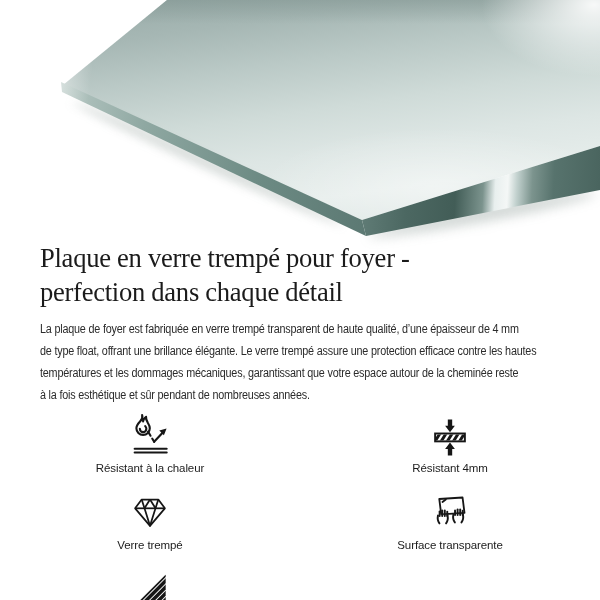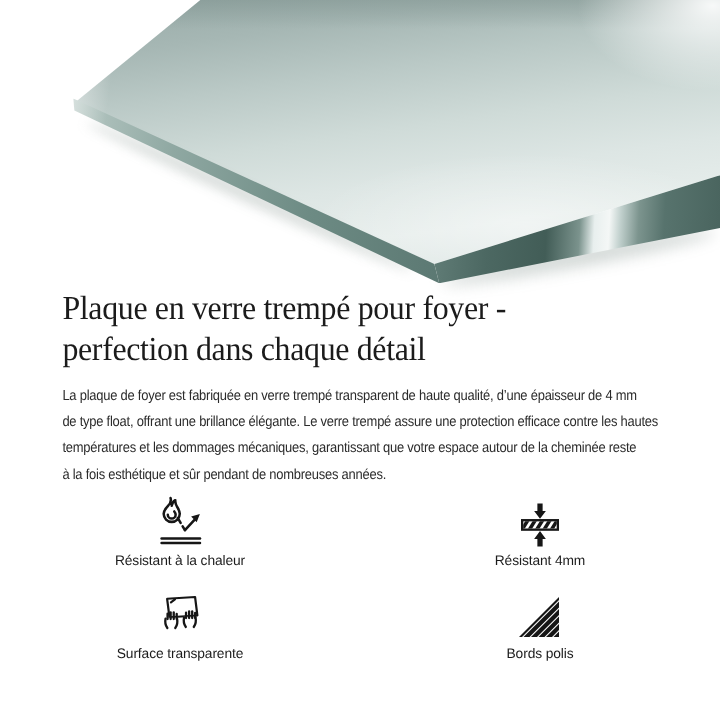--- a/index.html
+++ b/index.html
@@ -45,21 +45,21 @@
     left:72px; top:96px; width:298px; height:11px; border-radius:50%;
     background:rgba(96,115,110,.26); filter:blur(5px);
     transform:rotate(24.5deg); transform-origin:left center;
   }
   .fade-left {
     inset:0;
     background: linear-gradient(97deg, #ffffff 4%, rgba(255,255,255,.65) 9%, rgba(255,255,255,0) 16%);
   }
 
   
-  .content { padding:0 52px; }
+  .content { padding:0 40px; }
   h1.title {
     margin:5px 0 0; width:560px;
     font-family:"Liberation Serif","DejaVu Serif",serif;
     font-weight:400; font-size:28px; line-height:34px;
     letter-spacing:-0.3px; color:#1b1b1b;
     white-space:pre-line;
     transform:scaleX(.95); transform-origin:left top;
   }
   p.desc {
     margin:9px 0 0; width:660px;
@@ -139,20 +139,33 @@
             <path d="M40 32L50 16"></path>
         </g>
         <path d="M24 18.6L18.4 11.2h3.1V4h5v7.2h3.1z" fill="#161616"></path>
         <path d="M24 30.4L18.4 37.8h3.1V45h5v-7.2h3.1z" fill="#161616"></path>
       </svg>
     </div>
     <span class="label">Résistant 4mm</span>
   </div>
 
 
+  <div class="feature">
+    <div class="icon-box">
+      <svg viewBox="0 0 48 48" height="42" width="46">
+        <g fill="none" stroke="#161616" stroke-width="2" stroke-linejoin="round">
+          <path d="M14.5 7.5h19L41 17.5 24 37.5 7 17.5z"></path>
+          <path d="M7.4 17.5h33.2"></path>
+          <path d="M14.5 7.5l3.2 10L24 37.5l6.3-20 3.2-10"></path>
+          <path d="M24 7.5l-6.3 10M24 7.5l6.3 10"></path>
+        </g>
+      </svg>
+    </div>
+    <span class="label">Verre trempé</span>
+  </div>
 
   <div class="feature">
     <div class="icon-box">
       <svg viewBox="0 0 48 48" height="44" width="46">
         <g fill="none" stroke="#161616" stroke-width="2" stroke-linejoin="round" stroke-linecap="round">
           <path d="M12.3 8.7l25.4-1.6 2.1 16.8-25.4 1.6z"></path>
           <path d="M15.8 12l3.6-2.7"></path>
         </g>
         <g>
           <path d="M10.6 26h11v10h-11z" fill="#fff"></path>

